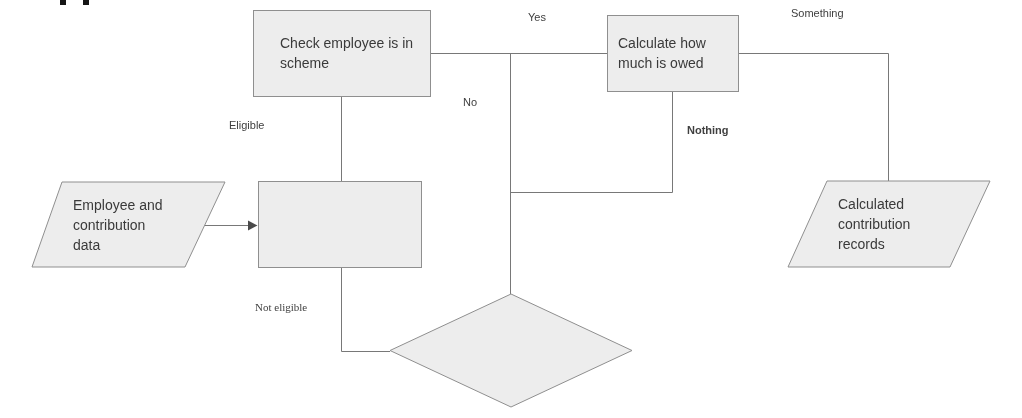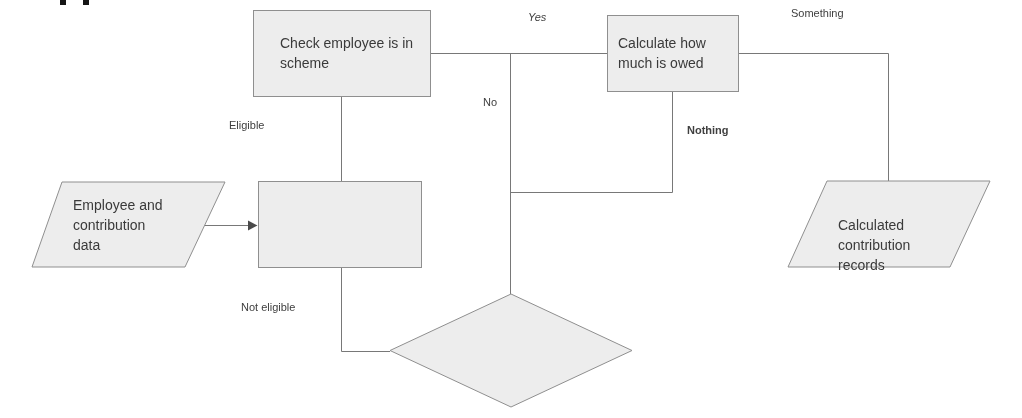--- a/index.html
+++ b/index.html
@@ -80,30 +80,30 @@
 scheme</div>
 
   <div class="node-label" style="left:618px; top:33px; width:125px;">Calculate how
 much is owed</div>
 
 
   <div class="node-label" style="left:73px; top:195px; width:140px;">Employee and
 contribution
 data</div>
 
-  <div class="node-label" style="left:838px; top:194px; width:140px;margin-top:21px;">Calculated
+  <div class="node-label" style="left:838px; top:194px; width:140px;">Calculated
 contribution
 records</div>
 
 
-  <div class="edge-label" style="left:528px; top:11px;font-style:italic;">Yes</div>
+  <div class="edge-label" style="left:528px; top:11px;">Yes</div>
 
-  <div class="edge-label" style="left:463px; top:96px;margin-left:20px;">No</div>
+  <div class="edge-label" style="left:463px; top:96px;">No</div>
 
   <div class="edge-label" style="left:791px; top:7px;">Something</div>
 
   <div class="edge-label" style="left:687px; top:124px;font-weight:bold;">Nothing</div>
 
   <div class="edge-label" style="left:229px; top:119px;">Eligible</div>
 
-  <div class="edge-label" style="left:241px; top:301px;">Not eligible</div>
+  <div class="edge-label" style="left:255px; top:301px;font-family:Liberation Serif, serif;">Not eligible</div>
 
 </div>
 
 </body></html>

